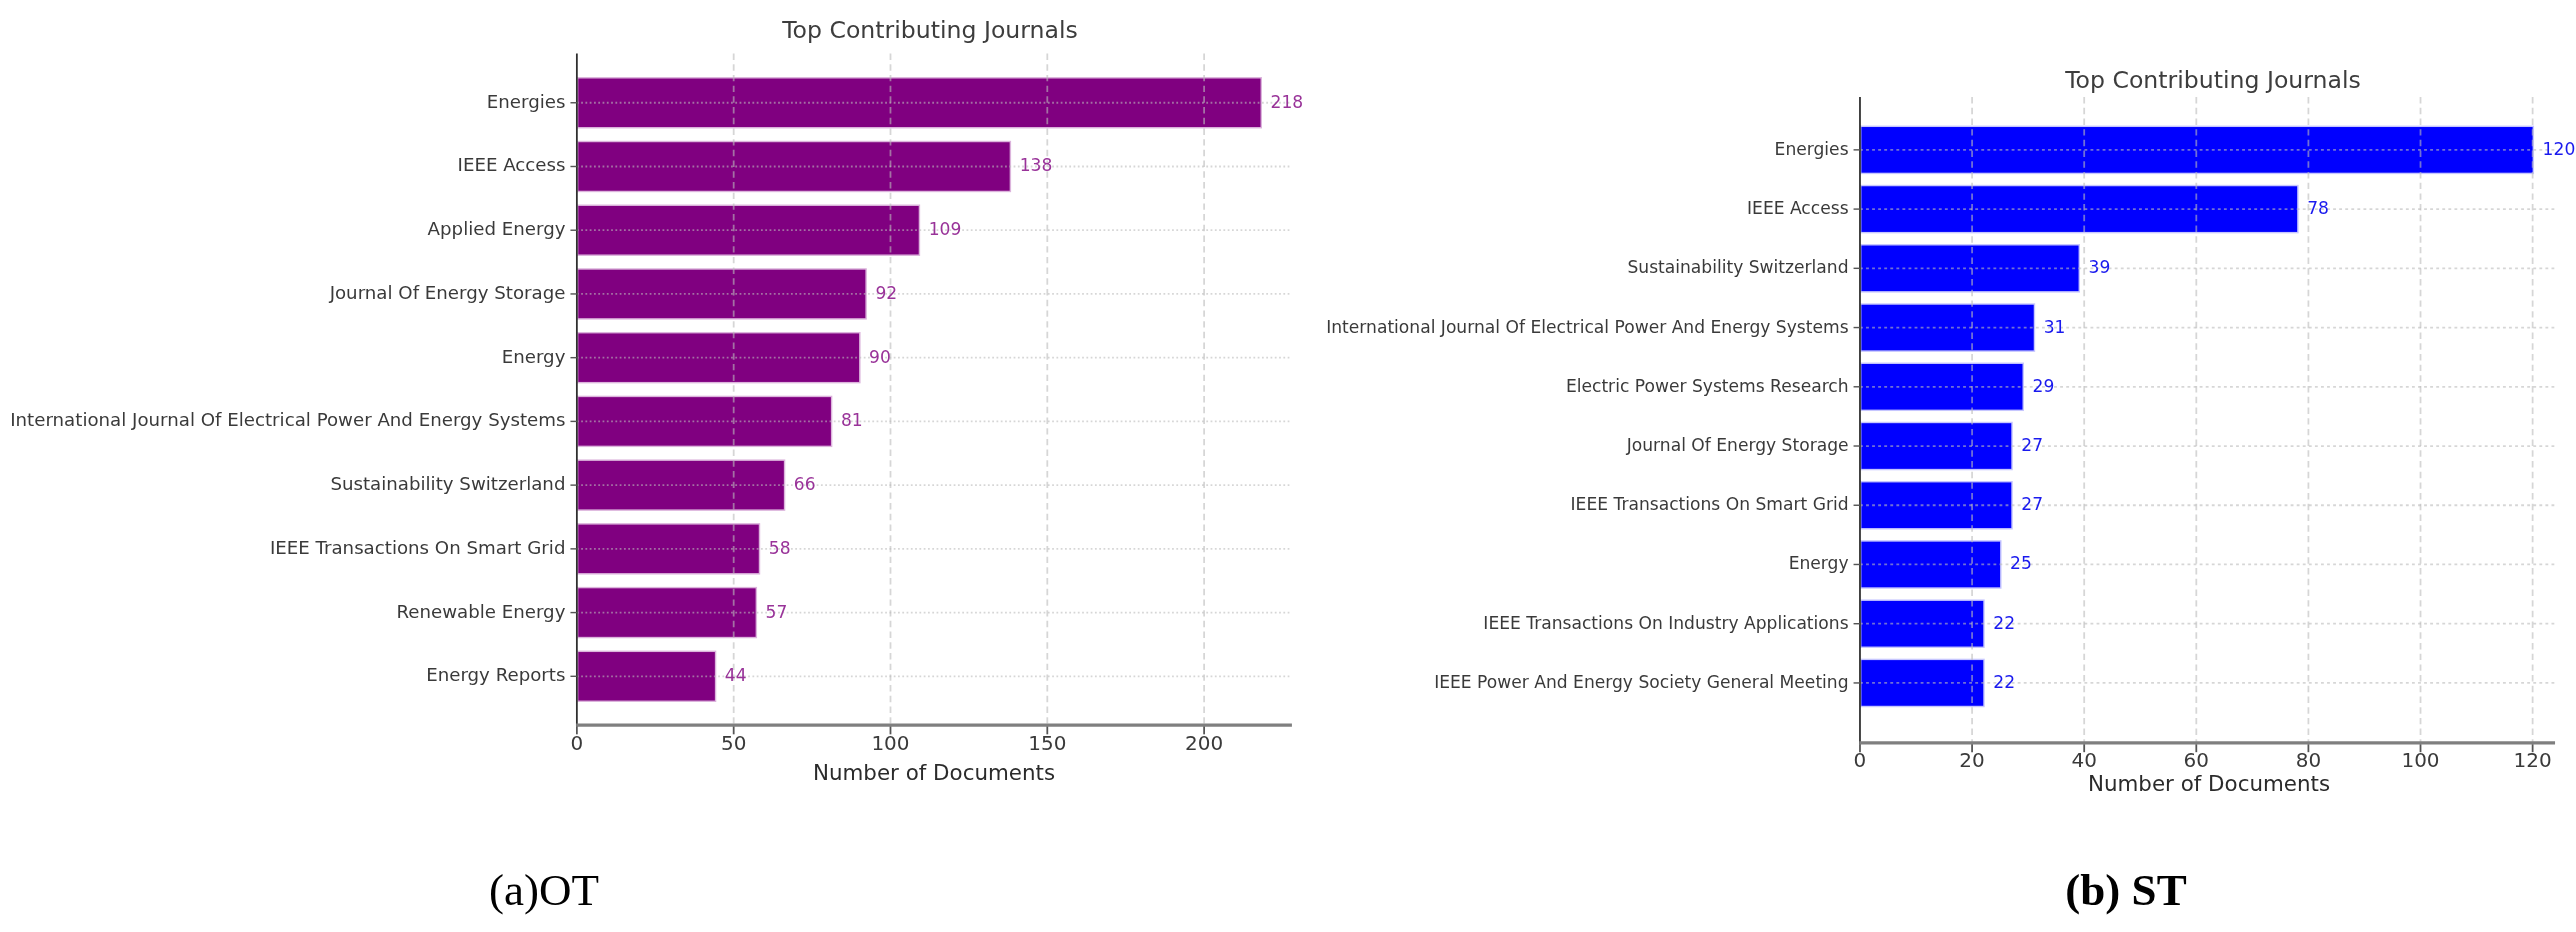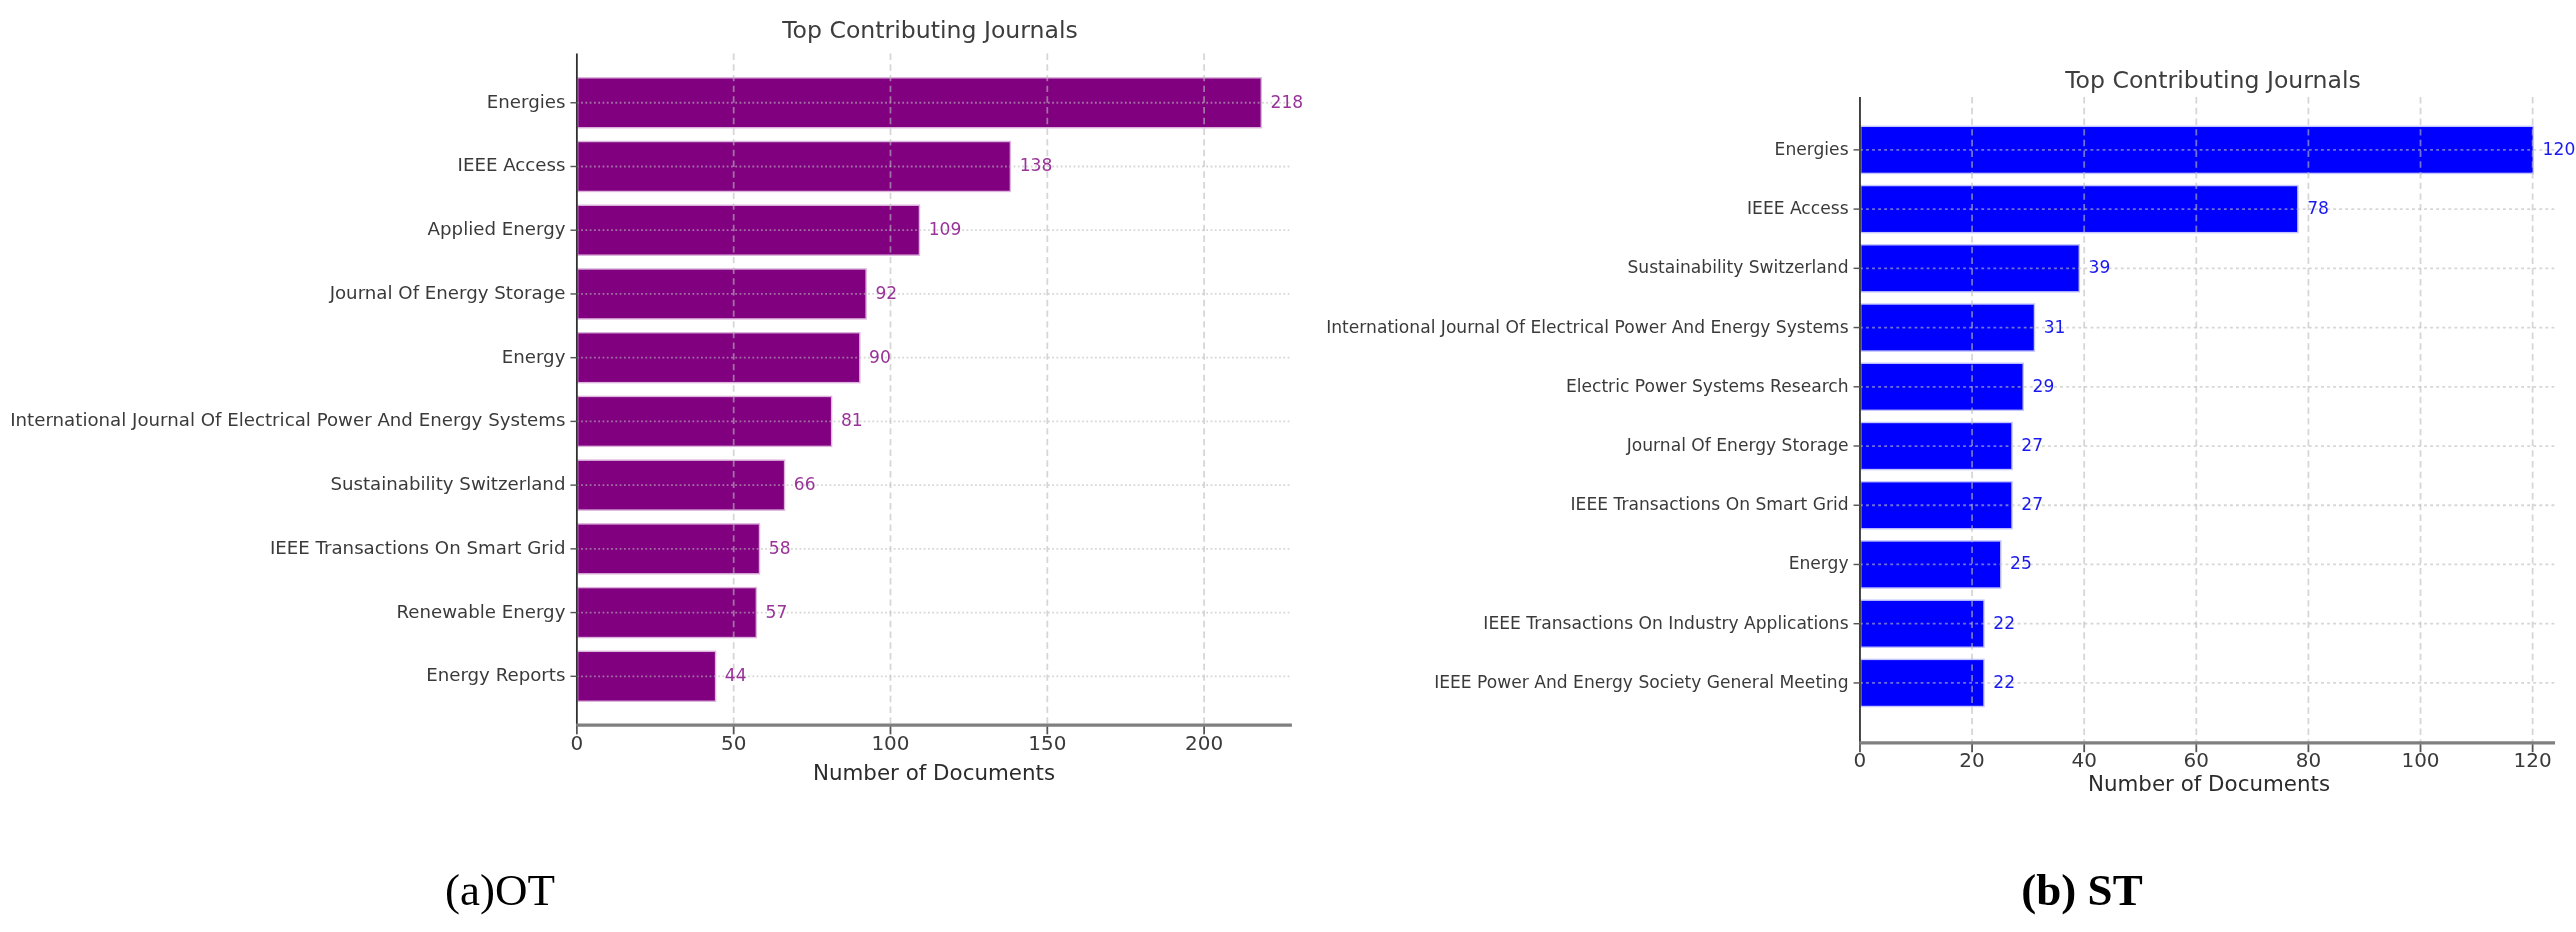--- a/index.html
+++ b/index.html
@@ -32,20 +32,21 @@
   }
   .x-axis-label {
     font-size: 21.4px;
     color: #2b2b2b;
     text-align: right;
   }
   .figure-caption {
     font-family: "Liberation Serif", "DejaVu Serif", serif;
     font-size: 45px;
     color: #000000;
+    margin-left: 44px;
   }
   .title-ot   { left: 930px; top: 31px;  }
   .title-st   { left: 2213px; top: 81px; }
   .xlabel-ot  { left: 934px; top: 773px; }
   .xlabel-st  { left: 2209px; top: 784px; }
   .caption-ot { left: 500px;  top: 890px; }
   .caption-st { left: 2082px; top: 890px; font-weight: bold; }
 </style>
 </head>
 <body>

